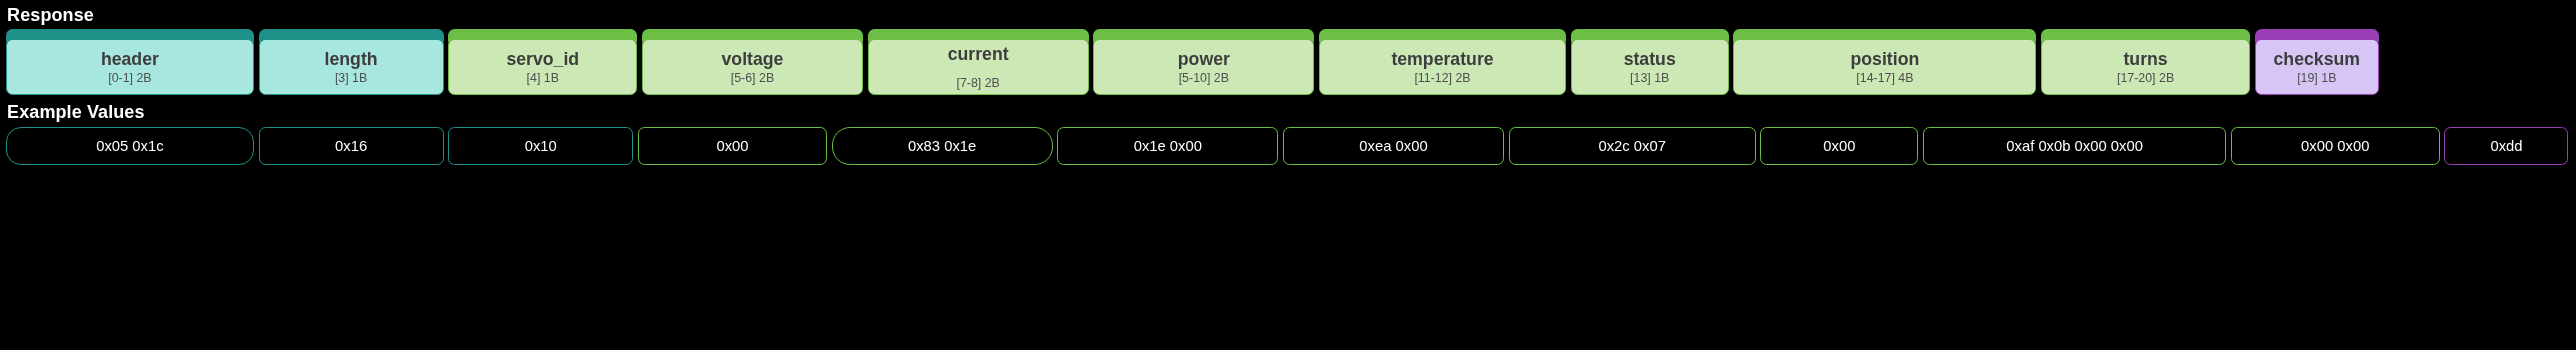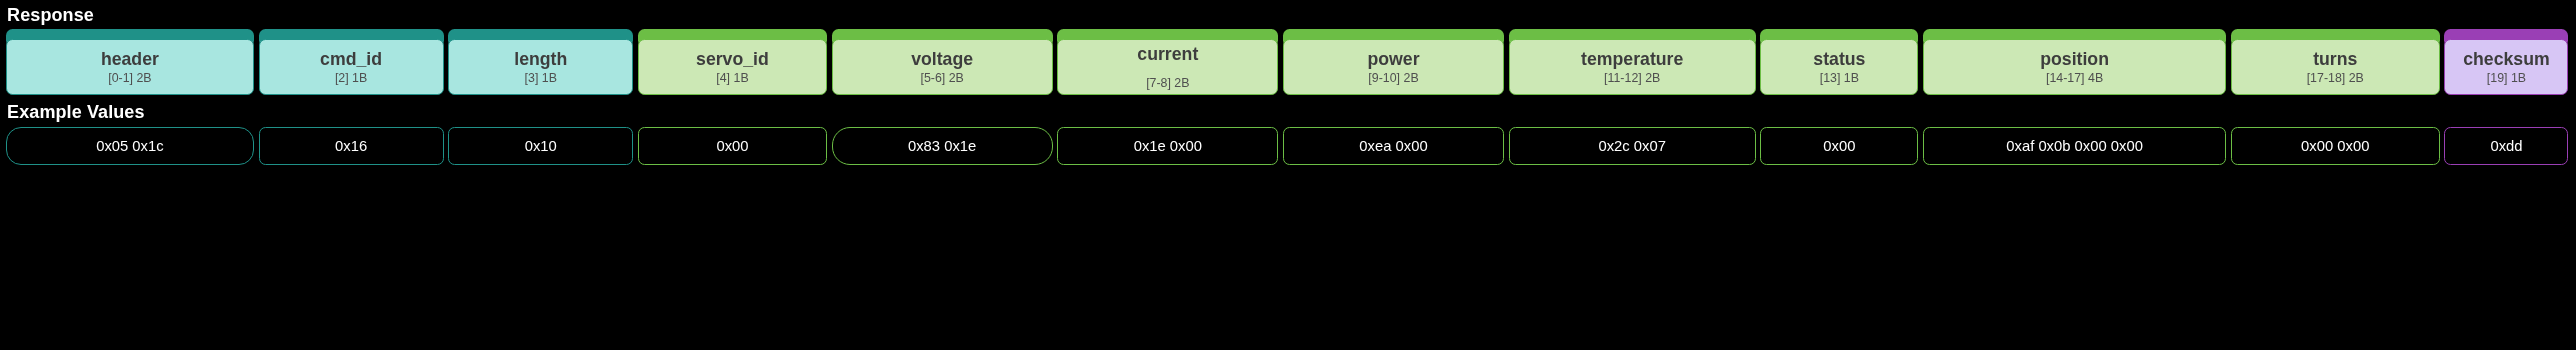--- a/index.html
+++ b/index.html
@@ -134,27 +134,20 @@
   <div class="section-title title-response">Response</div>
 
   <div class="row row-fields">
       <div class="field-cell" style="width: 248px;">
         <div class="band" style="background: rgb(31, 145, 136);"></div>
         <div class="body" style="background: rgb(168, 230, 224); border-color: rgb(31, 145, 136);">
           <div class="field-name">header</div>
           <div class="field-range">[0-1] 2B</div>
         </div>
       </div>
-      <div class="field-cell" style="width: 185px;">
-        <div class="band" style="background: rgb(31, 145, 136);"></div>
-        <div class="body" style="background: rgb(168, 230, 224); border-color: rgb(31, 145, 136);">
-          <div class="field-name">cmd_id</div>
-          <div class="field-range">[2] 1B</div>
-        </div>
-      </div>
       <div class="field-cell" style="width: 185px; padding-left: 48px;">
         <div class="band" style="background: rgb(31, 145, 136);"></div>
         <div class="body" style="background: rgb(168, 230, 224); border-color: rgb(31, 145, 136);">
           <div class="field-name">length</div>
           <div class="field-range">[3] 1B</div>
         </div>
       </div>
       <div class="field-cell" style="width: 189px;">
         <div class="band" style="background: rgb(108, 190, 69);"></div>
         <div class="body" style="background: rgb(204, 232, 181); border-color: rgb(108, 190, 69);">
@@ -173,21 +166,21 @@
         <div class="band" style="background: rgb(108, 190, 69);"></div>
         <div class="body" style="background: rgb(204, 232, 181); border-color: rgb(108, 190, 69); gap: 14px;">
           <div class="field-name">current</div>
           <div class="field-range">[7-8] 2B</div>
         </div>
       </div>
       <div class="field-cell" style="width: 221px;">
         <div class="band" style="background: rgb(108, 190, 69);"></div>
         <div class="body" style="background: rgb(204, 232, 181); border-color: rgb(108, 190, 69);">
           <div class="field-name">power</div>
-          <div class="field-range">[9-10] 2B</div>
+          <div class="field-range">[5-10] 2B</div>
         </div>
       </div>
       <div class="field-cell" style="width: 247px;">
         <div class="band" style="background: rgb(108, 190, 69);"></div>
         <div class="body" style="background: rgb(204, 232, 181); border-color: rgb(108, 190, 69);">
           <div class="field-name">temperature</div>
           <div class="field-range">[11-12] 2B</div>
         </div>
       </div>
       <div class="field-cell" style="width: 158px;">
@@ -201,21 +194,21 @@
         <div class="band" style="background: rgb(108, 190, 69);"></div>
         <div class="body" style="background: rgb(204, 232, 181); border-color: rgb(108, 190, 69);">
           <div class="field-name">position</div>
           <div class="field-range">[14-17] 4B</div>
         </div>
       </div>
       <div class="field-cell" style="width: 209px;">
         <div class="band" style="background: rgb(108, 190, 69);"></div>
         <div class="body" style="background: rgb(204, 232, 181); border-color: rgb(108, 190, 69);">
           <div class="field-name">turns</div>
-          <div class="field-range">[17-18] 2B</div>
+          <div class="field-range">[17-20] 2B</div>
         </div>
       </div>
       <div class="field-cell" style="width: 124px;">
         <div class="band" style="background: rgb(154, 63, 181);"></div>
         <div class="body" style="background: rgb(215, 198, 245); border-color: rgb(154, 63, 181);">
           <div class="field-name">checksum</div>
           <div class="field-range">[19] 1B</div>
         </div>
       </div>
     </div>

